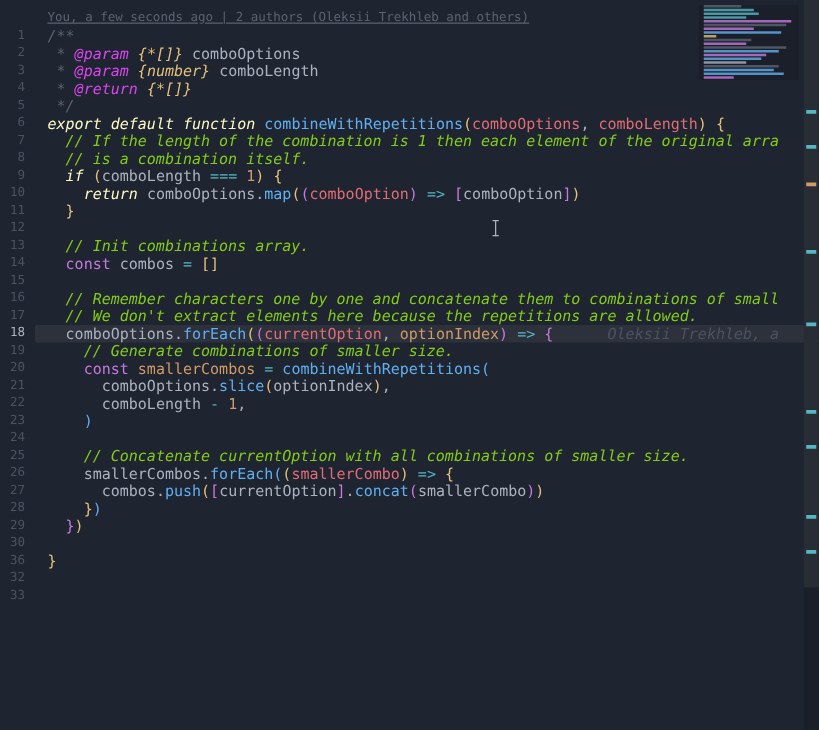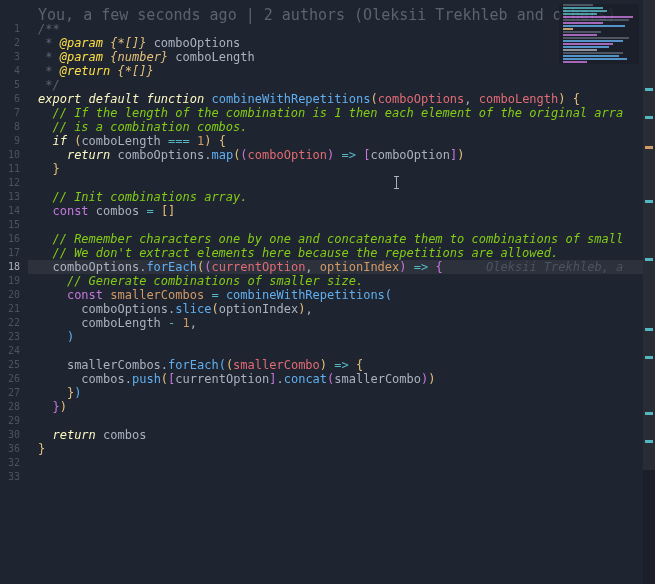--- a/index.html
+++ b/index.html
@@ -31,36 +31,37 @@
     padding-right: 8px;
     font-size: 10px;
   }
   .code {
     flex: 1;
     padding-top: 8px;
     position: relative;
   }
   .blame {
     color: #5c6370;
-    font-size: 15px;
+    font-size: 10px;
     height: 14px;
     line-height: 14px;
     padding-left: 10px;
+    text-decoration: underline;
   }
   .line {
     height: 14px;
     line-height: 14px;
     white-space: pre;
     padding-left: 10px;
     position: relative;
   }
   .line.hl { background: #2c313c; }
   .cm { color: #84cc16; font-style: italic; }
   .cm-doc { color: #5c6370; font-style: italic; }
-  .tag { color: #fde047; font-style: italic; margin-top: 48px; }
+  .tag { color: #d946ef; font-style: italic; margin-top: 48px; }
   .type { color: #e5c07b; font-style: italic; }
   .kw { color: #fef9c3; font-style: italic; }
   .kw2 { color: #c678dd; text-align: right; }
   .fn { color: #61afef; }
   .var { color: #e06c75; }
   .var2 { color: #d19a66; }
   .op { color: #56b6c2; }
   .pn { color: #e5c07b; }
   .pn2 { color: #c678dd; }
   .pn3 { color: #61afef; }
@@ -164,43 +165,43 @@
     <div class="blame">You, a few seconds ago | 2 authors (Oleksii Trekhleb and others)</div>
 
     <div class="line"><span class="cm-doc">/**</span></div>
     <div class="line"><span class="cm-doc"> * </span><span class="tag">@param</span><span class="cm-doc"> </span><span class="type">{*[]}</span><span class="cm-doc"> </span><span class="wht">comboOptions</span></div>
     <div class="line"><span class="cm-doc"> * </span><span class="tag">@param</span><span class="cm-doc"> </span><span class="type">{number}</span><span class="cm-doc"> </span><span class="wht">comboLength</span></div>
     <div class="line"><span class="cm-doc"> * </span><span class="tag">@return</span><span class="cm-doc"> </span><span class="type">{*[]}</span></div>
     <div class="line"><span class="cm-doc"> */</span></div>
 
     <div class="line"><span class="kw">export</span><span> </span><span class="kw">default</span><span> </span><span class="kw">function</span><span> </span><span class="fn">combineWithRepetitions</span><span class="pn">(</span><span class="var">comboOptions</span><span class="wht">, </span><span class="var">comboLength</span><span class="pn">)</span><span> </span><span class="pn">{</span></div>
     <div class="line"><span>  </span><span class="cm">// If the length of the combination is 1 then each element of the original arra</span></div>
-    <div class="line"><span>  </span><span class="cm">// is a combination combos.</span></div>
+    <div class="line"><span>  </span><span class="cm">// is a combination itself.</span></div>
     <div class="line"><span>  </span><span class="kw">if</span><span> </span><span class="pn">(</span><span class="wht">comboLength</span><span> </span><span class="op">===</span><span> </span><span class="num">1</span><span class="pn">)</span><span> </span><span class="pn">{</span></div>
     <div class="line"><span>    </span><span class="kw">return</span><span> </span><span class="wht">comboOptions</span><span class="wht">.</span><span class="fn">map</span><span class="pn">(</span><span class="pn2">(</span><span class="var">comboOption</span><span class="pn2">)</span><span> </span><span class="op">=&gt;</span><span> </span><span class="pn2">[</span><span class="wht">comboOption</span><span class="pn2">]</span><span class="pn">)</span></div>
     <div class="line"><span>  </span><span class="pn">}</span></div>
     <div class="line" style="position:relative"><span class="cursor" style="left:368px;top:0"></span></div>
     <div class="line"><span>  </span><span class="cm">// Init combinations array.</span></div>
     <div class="line"><span>  </span><span class="kw2">const</span><span> </span><span class="wht">combos</span><span> </span><span class="op">=</span><span> </span><span class="pn">[]</span></div>
     <div class="line"></div>
     <div class="line"><span>  </span><span class="cm">// Remember characters one by one and concatenate them to combinations of small</span></div>
     <div class="line"><span>  </span><span class="cm">// We don't extract elements here because the repetitions are allowed.</span></div>
     <div class="line hl"><span>  </span><span class="wht">comboOptions</span><span class="wht">.</span><span class="fn">forEach</span><span class="pn">(</span><span class="pn2">(</span><span class="var">currentOption</span><span class="wht">, </span><span class="var2">optionIndex</span><span class="pn2">)</span><span> </span><span class="op">=&gt;</span><span> </span><span class="pn2">{</span><span>      </span><span class="annot">Oleksii Trekhleb, a</span></div>
     <div class="line"><span>    </span><span class="cm">// Generate combinations of smaller size.</span></div>
     <div class="line"><span>    </span><span class="kw2">const</span><span> </span><span class="var2">smallerCombos</span><span> </span><span class="op">=</span><span> </span><span class="fn">combineWithRepetitions</span><span class="pn3">(</span></div>
     <div class="line"><span>      </span><span class="wht">comboOptions</span><span class="wht">.</span><span class="fn">slice</span><span class="pn">(</span><span class="wht">optionIndex</span><span class="pn">)</span><span class="wht">,</span></div>
     <div class="line"><span>      </span><span class="wht">comboLength</span><span> </span><span class="op">-</span><span> </span><span class="num">1</span><span class="wht">,</span></div>
     <div class="line"><span>    </span><span class="pn3">)</span></div>
     <div class="line"></div>
+    <div class="line"><span>    </span><span class="cm">// Concatenate currentOption with all combinations of smaller size.</span></div>
     <div class="line"><span>    </span><span class="wht">smallerCombos</span><span class="wht">.</span><span class="fn">forEach</span><span class="pn3">(</span><span class="pn">(</span><span class="var">smallerCombo</span><span class="pn">)</span><span> </span><span class="op">=&gt;</span><span> </span><span class="pn">{</span></div>
     <div class="line"><span>      </span><span class="wht">combos</span><span class="wht">.</span><span class="fn">push</span><span class="pn">(</span><span class="pn2">[</span><span class="wht">currentOption</span><span class="pn2">]</span><span class="wht">.</span><span class="fn">concat</span><span class="pn2">(</span><span class="wht">smallerCombo</span><span class="pn2">)</span><span class="pn">)</span></div>
     <div class="line"><span>    </span><span class="pn">}</span><span class="pn3">)</span></div>
     <div class="line"><span>  </span><span class="pn2">}</span><span class="pn">)</span></div>
     <div class="line"></div>
-    <div class="line"><span>  </span><span class="kw">return</span><span> </span><span class="wht">combos</span></div>
     <div class="line"><span class="pn">}</span></div>
   </div>
 
   <div class="minimap">
     <div class="mline" style="width:30px;background:#5c6370"></div>
     <div class="mline" style="width:40px;background:#56b6c2"></div>
     <div class="mline" style="width:44px;background:#56b6c2"></div>
     <div class="mline" style="width:34px;background:#56b6c2"></div>
     <div class="mline" style="width:70px;background:#c678dd"></div>
     <div class="mline" style="width:66px;background:#5c6370"></div>

